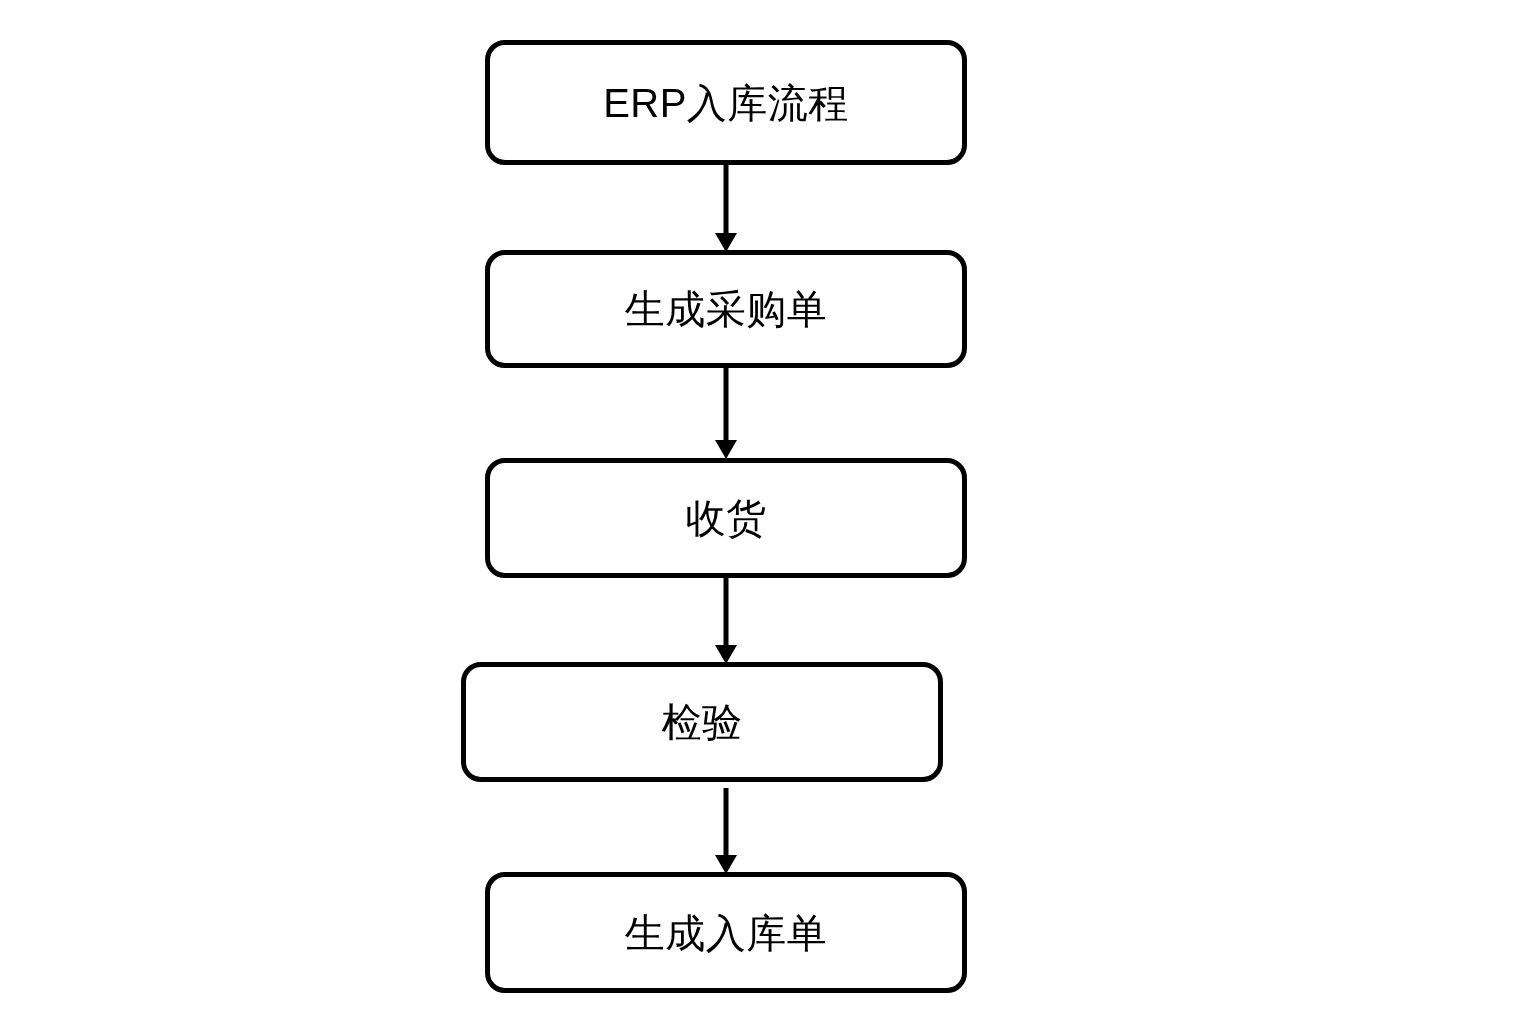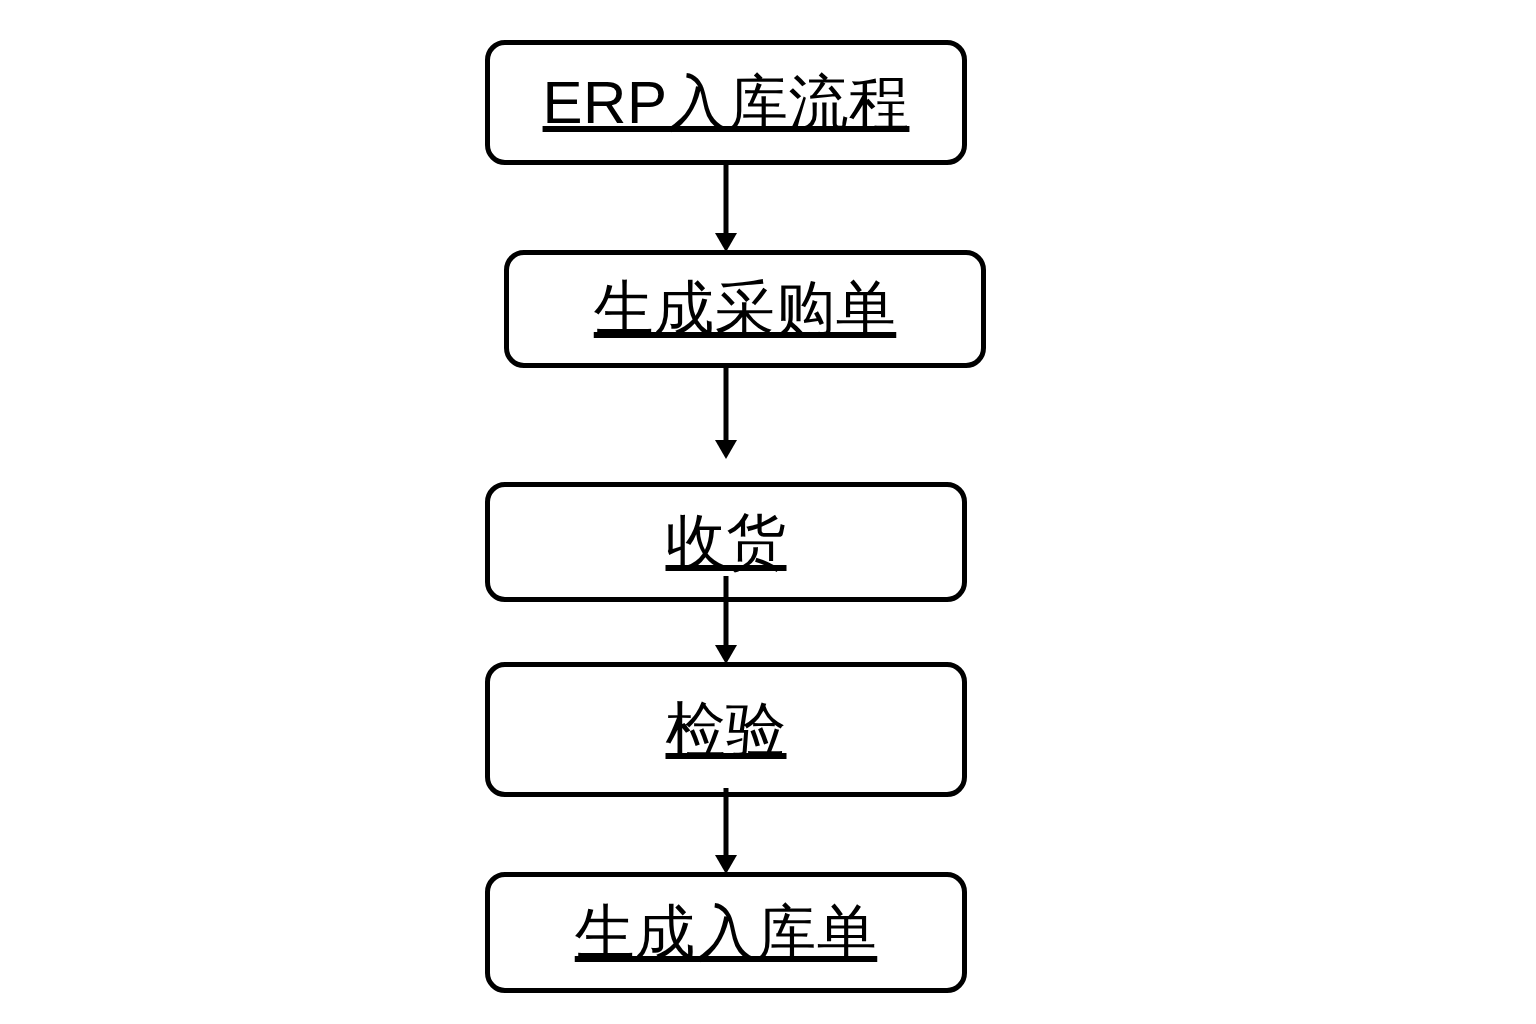--- a/index.html
+++ b/index.html
@@ -24,27 +24,26 @@
     box-sizing: border-box;
     background: #ffffff;
     border: 5px solid #000000;
     border-radius: 20px;
     display: flex;
     align-items: center;
     justify-content: center;
   }
   .flow-node-label {
     color: #000000;
-    font-size: 60px;
+    font-size: 40px;
     font-weight: 400;
     line-height: 1;
     letter-spacing: 0.5px;
     white-space: nowrap;
     font-family: "Liberation Sans", "DejaVu Sans", sans-serif;
-    text-decoration: underline;
   }
   .flow-connector {
     position: absolute;
     pointer-events: none;
   }
   .flow-connector svg {
     display: block;
     overflow: visible;
   }
 </style>
@@ -57,43 +56,43 @@
     <span class="flow-node-label">ERP入库流程</span>
   </div>
 
   <div class="flow-connector" style="left:704px; top:163px; width:44px; height:90px;">
     <svg width="44" height="90" viewBox="0 0 44 90">
       <line x1="22" y1="0" x2="22" y2="72" stroke="#000000" stroke-width="5"></line>
       <polygon points="11,70 33,70 22,89" fill="#000000"></polygon>
     </svg>
   </div>
 
-  <div class="flow-node" id="box-2" style="left:504px; top:250px; width:482px; height:118px;">
+  <div class="flow-node" id="box-2" style="left:485px; top:250px; width:482px; height:118px;">
     <span class="flow-node-label">生成采购单</span>
   </div>
 
   <div class="flow-connector" style="left:704px; top:366px; width:44px; height:95px;">
     <svg width="44" height="95" viewBox="0 0 44 95">
       <line x1="22" y1="0" x2="22" y2="76" stroke="#000000" stroke-width="5"></line>
       <polygon points="11,74 33,74 22,93" fill="#000000"></polygon>
     </svg>
   </div>
 
-  <div class="flow-node" id="box-3" style="left:485px; top:458px; width:482px; height:120px;margin-top:24px;">
+  <div class="flow-node" id="box-3" style="left:485px; top:458px; width:482px; height:120px;">
     <span class="flow-node-label">收货</span>
   </div>
 
   <div class="flow-connector" style="left:704px; top:576px; width:44px; height:89px;">
     <svg width="44" height="89" viewBox="0 0 44 89">
       <line x1="22" y1="0" x2="22" y2="71" stroke="#000000" stroke-width="5"></line>
       <polygon points="11,69 33,69 22,88" fill="#000000"></polygon>
     </svg>
   </div>
 
-  <div class="flow-node" id="box-4" style="left:485px; top:662px; width:482px; height:135px;">
+  <div class="flow-node" id="box-4" style="left:461px; top:662px; width:482px; height:120px;">
     <span class="flow-node-label">检验</span>
   </div>
 
   <div class="flow-connector" style="left:704px; top:788px; width:44px; height:87px;">
     <svg width="44" height="87" viewBox="0 0 44 87">
       <line x1="22" y1="0" x2="22" y2="69" stroke="#000000" stroke-width="5"></line>
       <polygon points="11,67 33,67 22,86" fill="#000000"></polygon>
     </svg>
   </div>
 

